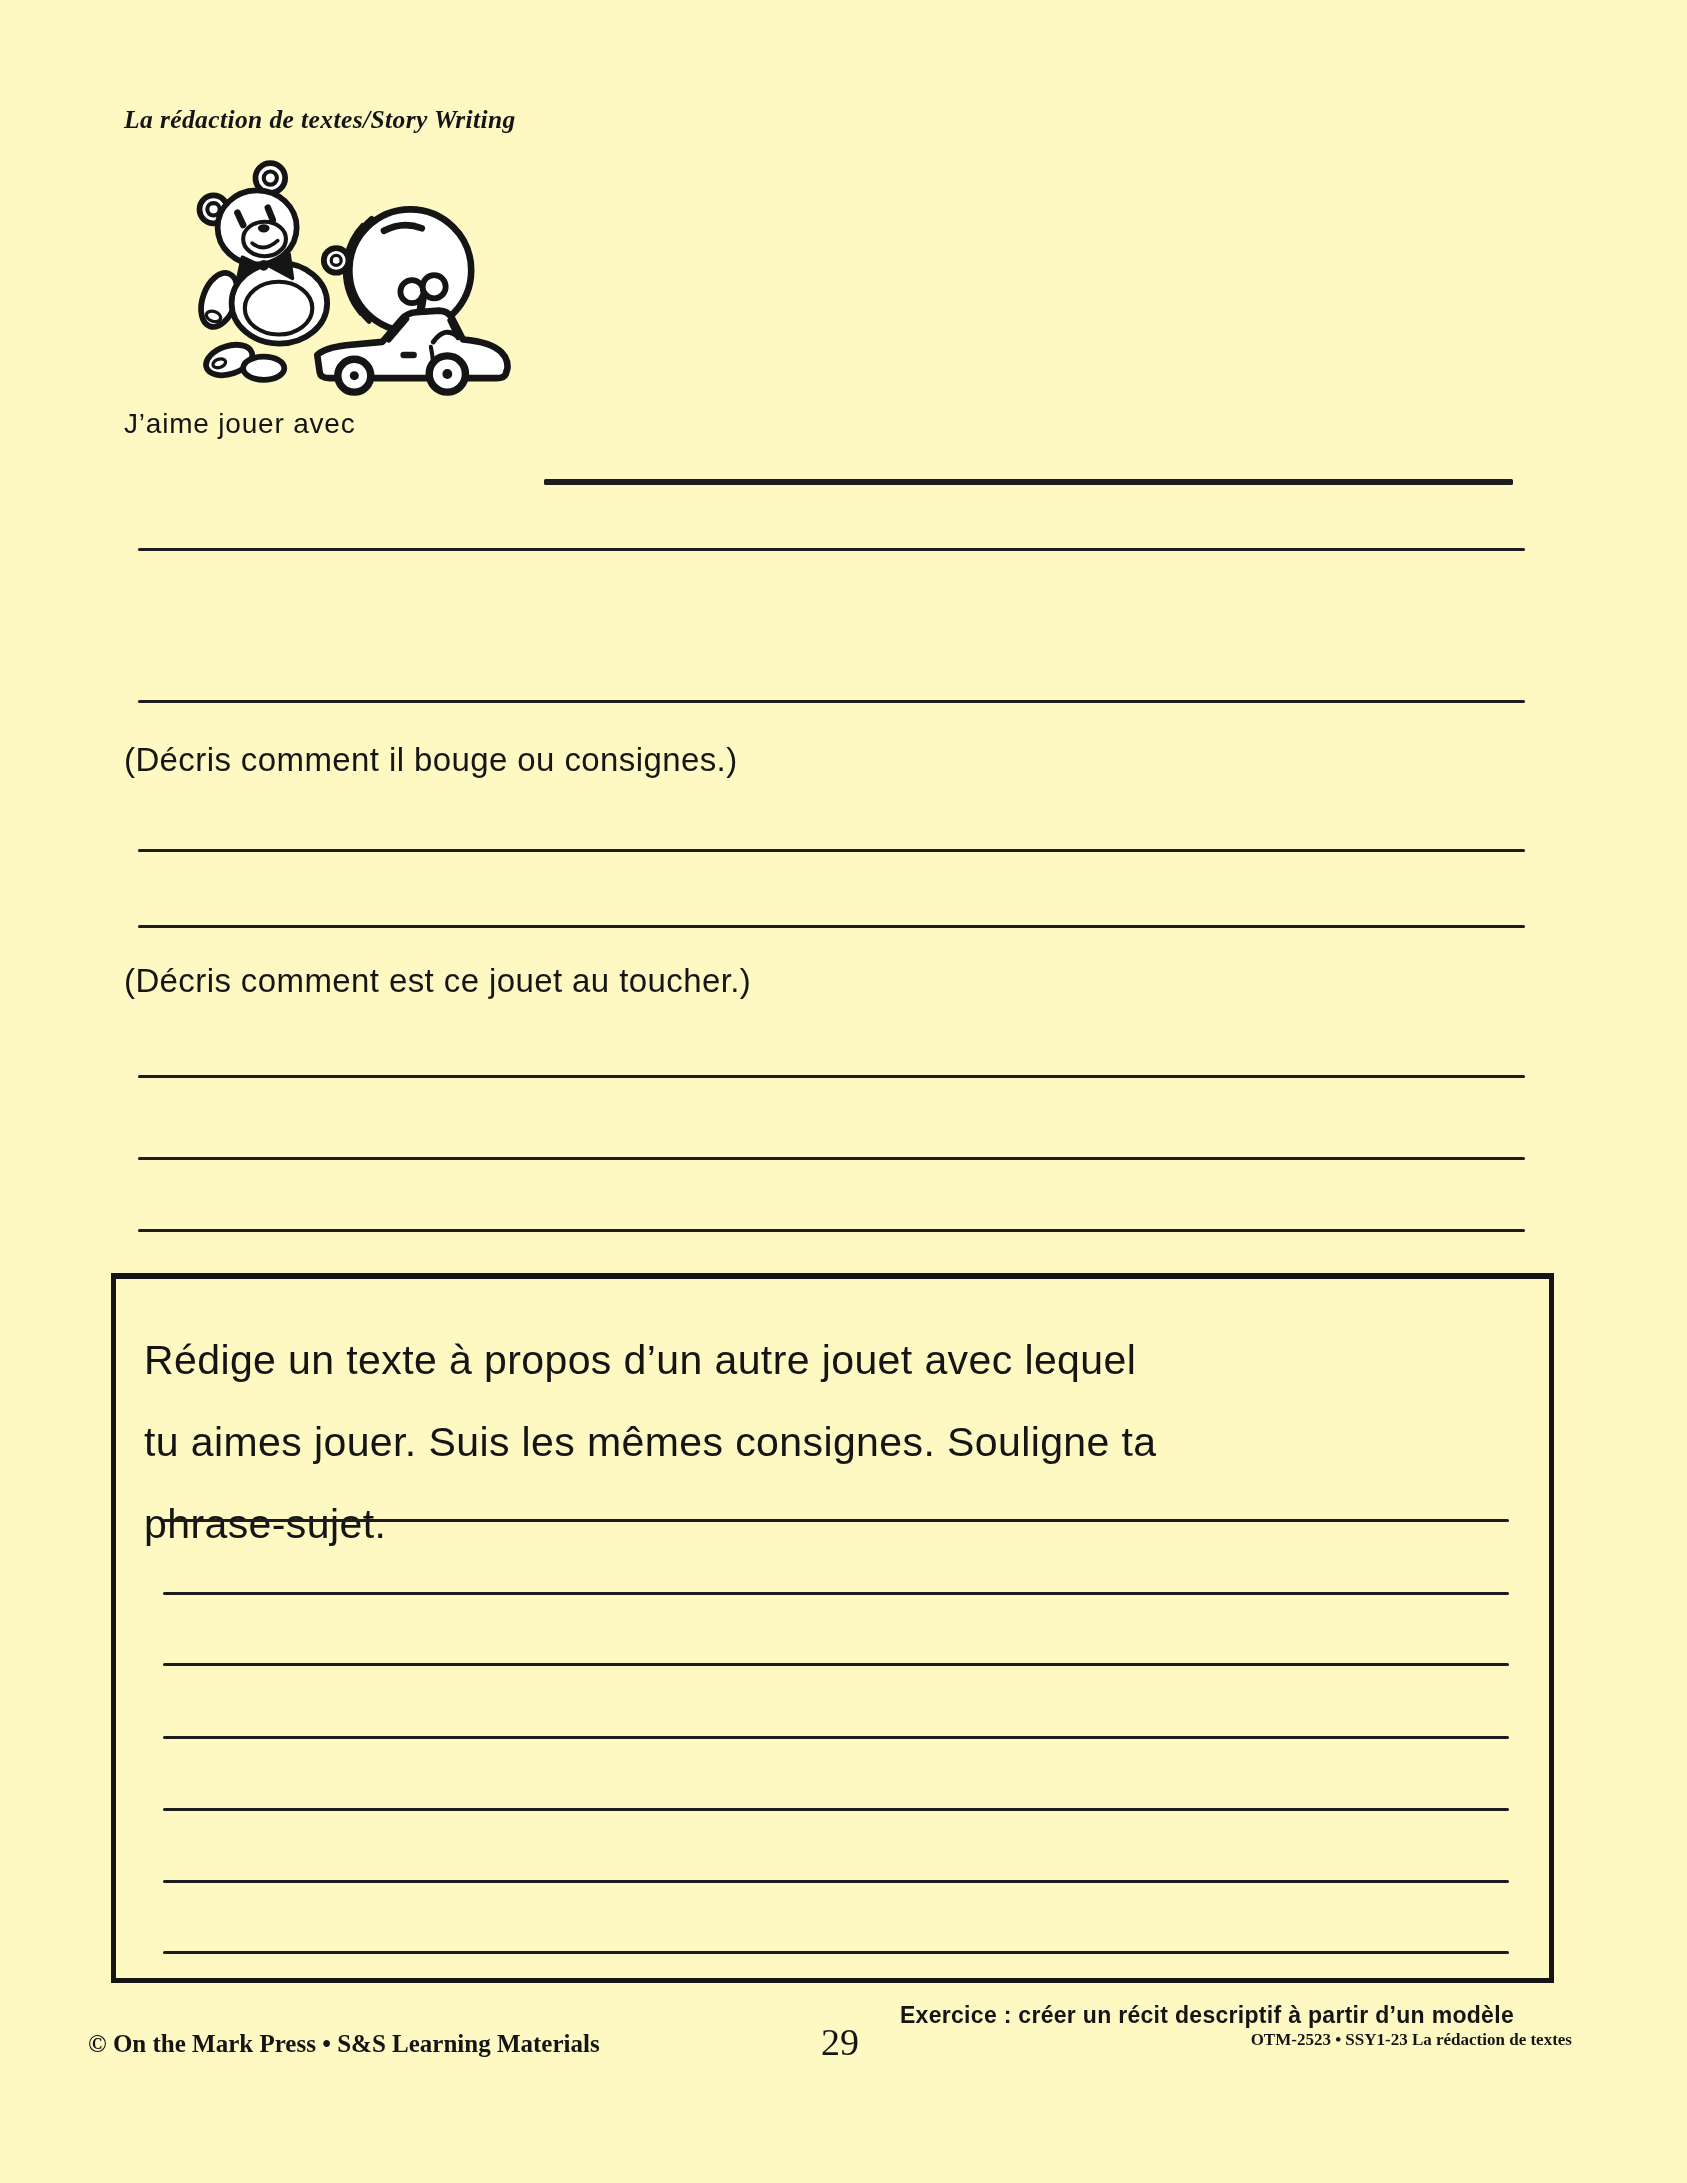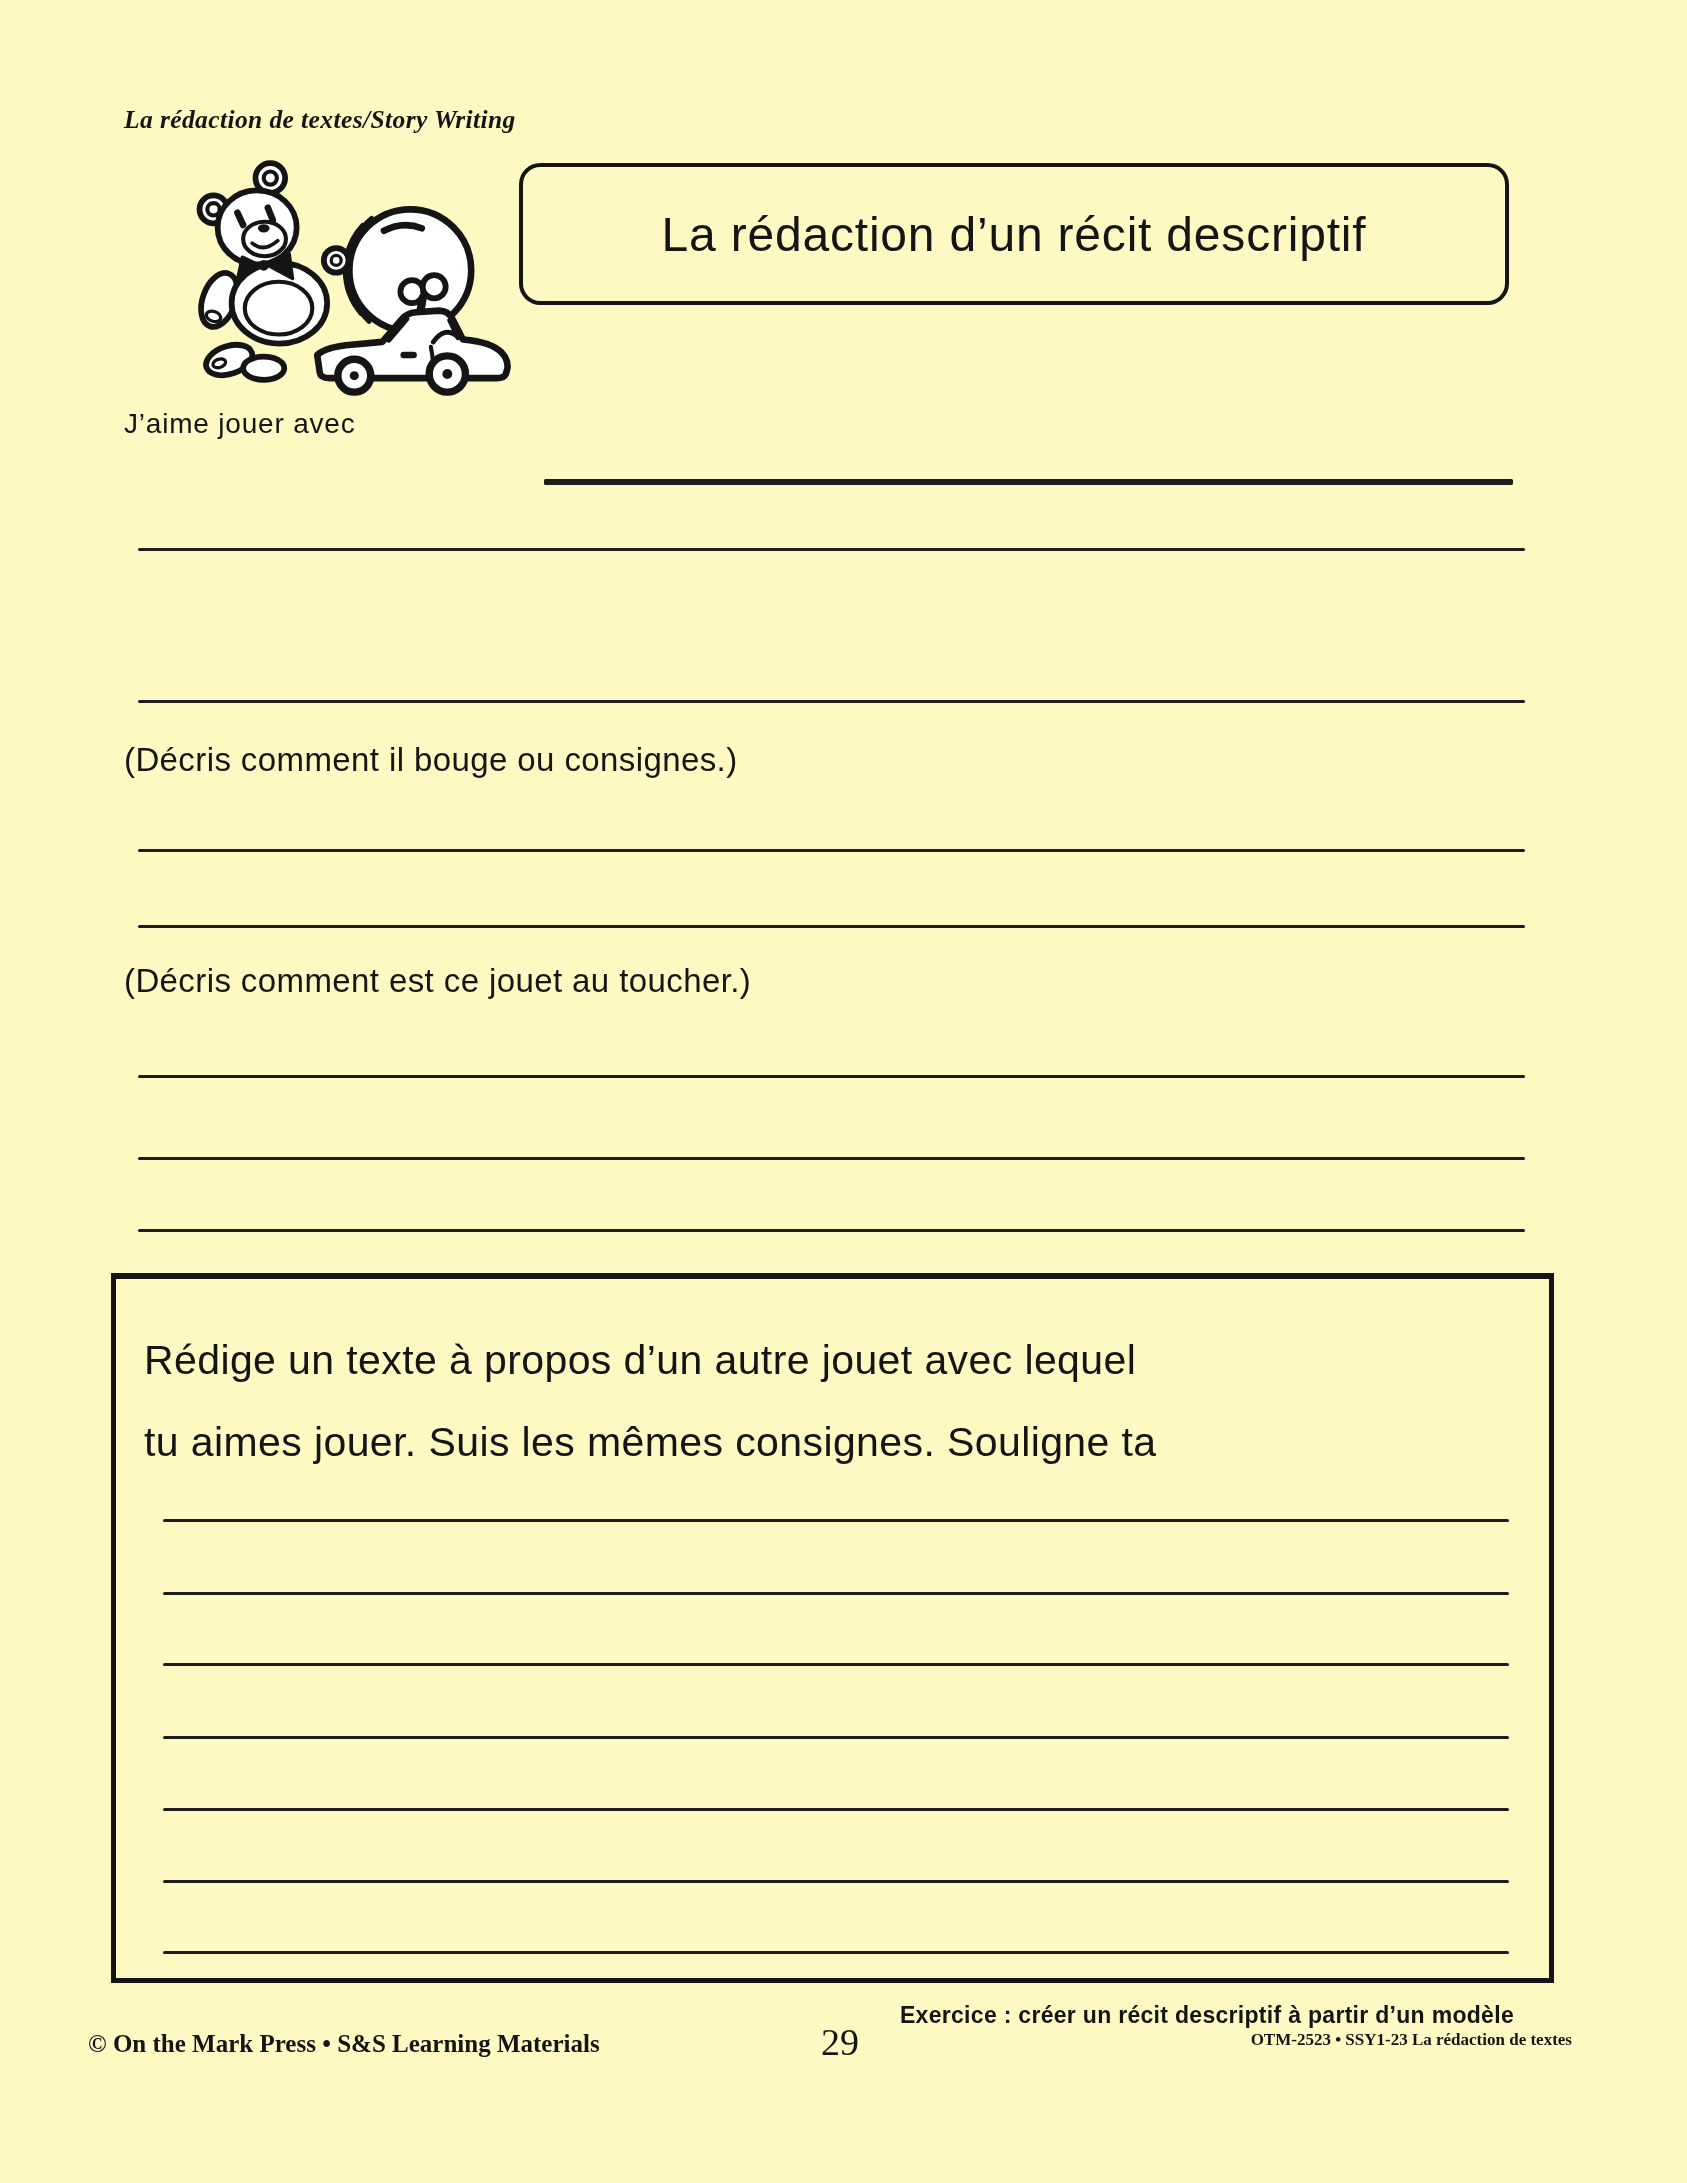--- a/index.html
+++ b/index.html
@@ -140,23 +140,20 @@
       <ellipse cx="95" cy="102" rx="26" ry="21" fill="#ffffff" stroke-width="5"></ellipse>
       <path d="M62,70 l7,15 M99,64 l6,15" stroke-width="8"></path>
       <ellipse cx="94" cy="89" rx="7" ry="5" fill="#151515" stroke="none"></ellipse>
       <path d="M80,107 Q94,119 111,104" stroke-width="4.5"></path>
       <path d="M89,134 L62,152 L68,124 Z" fill="#151515" stroke-width="4"></path>
       <path d="M99,134 L129,150 L125,120 Z" fill="#151515" stroke-width="4"></path>
       <circle cx="94" cy="134" r="6.5" fill="#151515" stroke="none"></circle>
     </g>
   </svg>
 
-  <div class="title-box">
-    <div class="page-title ink">La rédaction d’un récit descriptif</div>
-  </div>
 
 
   <div class="opening-prompt ink">J’aime jouer avec</div>
 
   <div class="wline thick" style="left:544px;top:479px;width:969px;"></div>
   <div class="wline" style="left:138px;top:548px;width:1387px;"></div>
 
 
   <div class="wline" style="left:138px;top:700px;width:1387px;"></div>
 
@@ -169,20 +166,21 @@
 
   <div class="wline" style="left:138px;top:1075px;width:1387px;"></div>
   <div class="wline" style="left:138px;top:1157px;width:1387px;"></div>
   <div class="wline" style="left:138px;top:1229px;width:1387px;"></div>
 
   <div class="instruction-box"></div>
 
   <div class="instruction-text ink">
     <div>Rédige un texte à propos d’un autre jouet avec lequel</div>
     <div>tu aimes jouer. Suis les mêmes consignes. Souligne ta</div>
+    <div>phrase-sujet.</div>
   </div>
 
   <div class="wline" style="left:163px;top:1519px;width:1346px;"></div>
   <div class="wline" style="left:163px;top:1592px;width:1346px;"></div>
   <div class="wline" style="left:163px;top:1663px;width:1346px;"></div>
   <div class="wline" style="left:163px;top:1736px;width:1346px;"></div>
   <div class="wline" style="left:163px;top:1808px;width:1346px;"></div>
   <div class="wline" style="left:163px;top:1880px;width:1346px;"></div>
   <div class="wline" style="left:163px;top:1951px;width:1346px;"></div>
 

